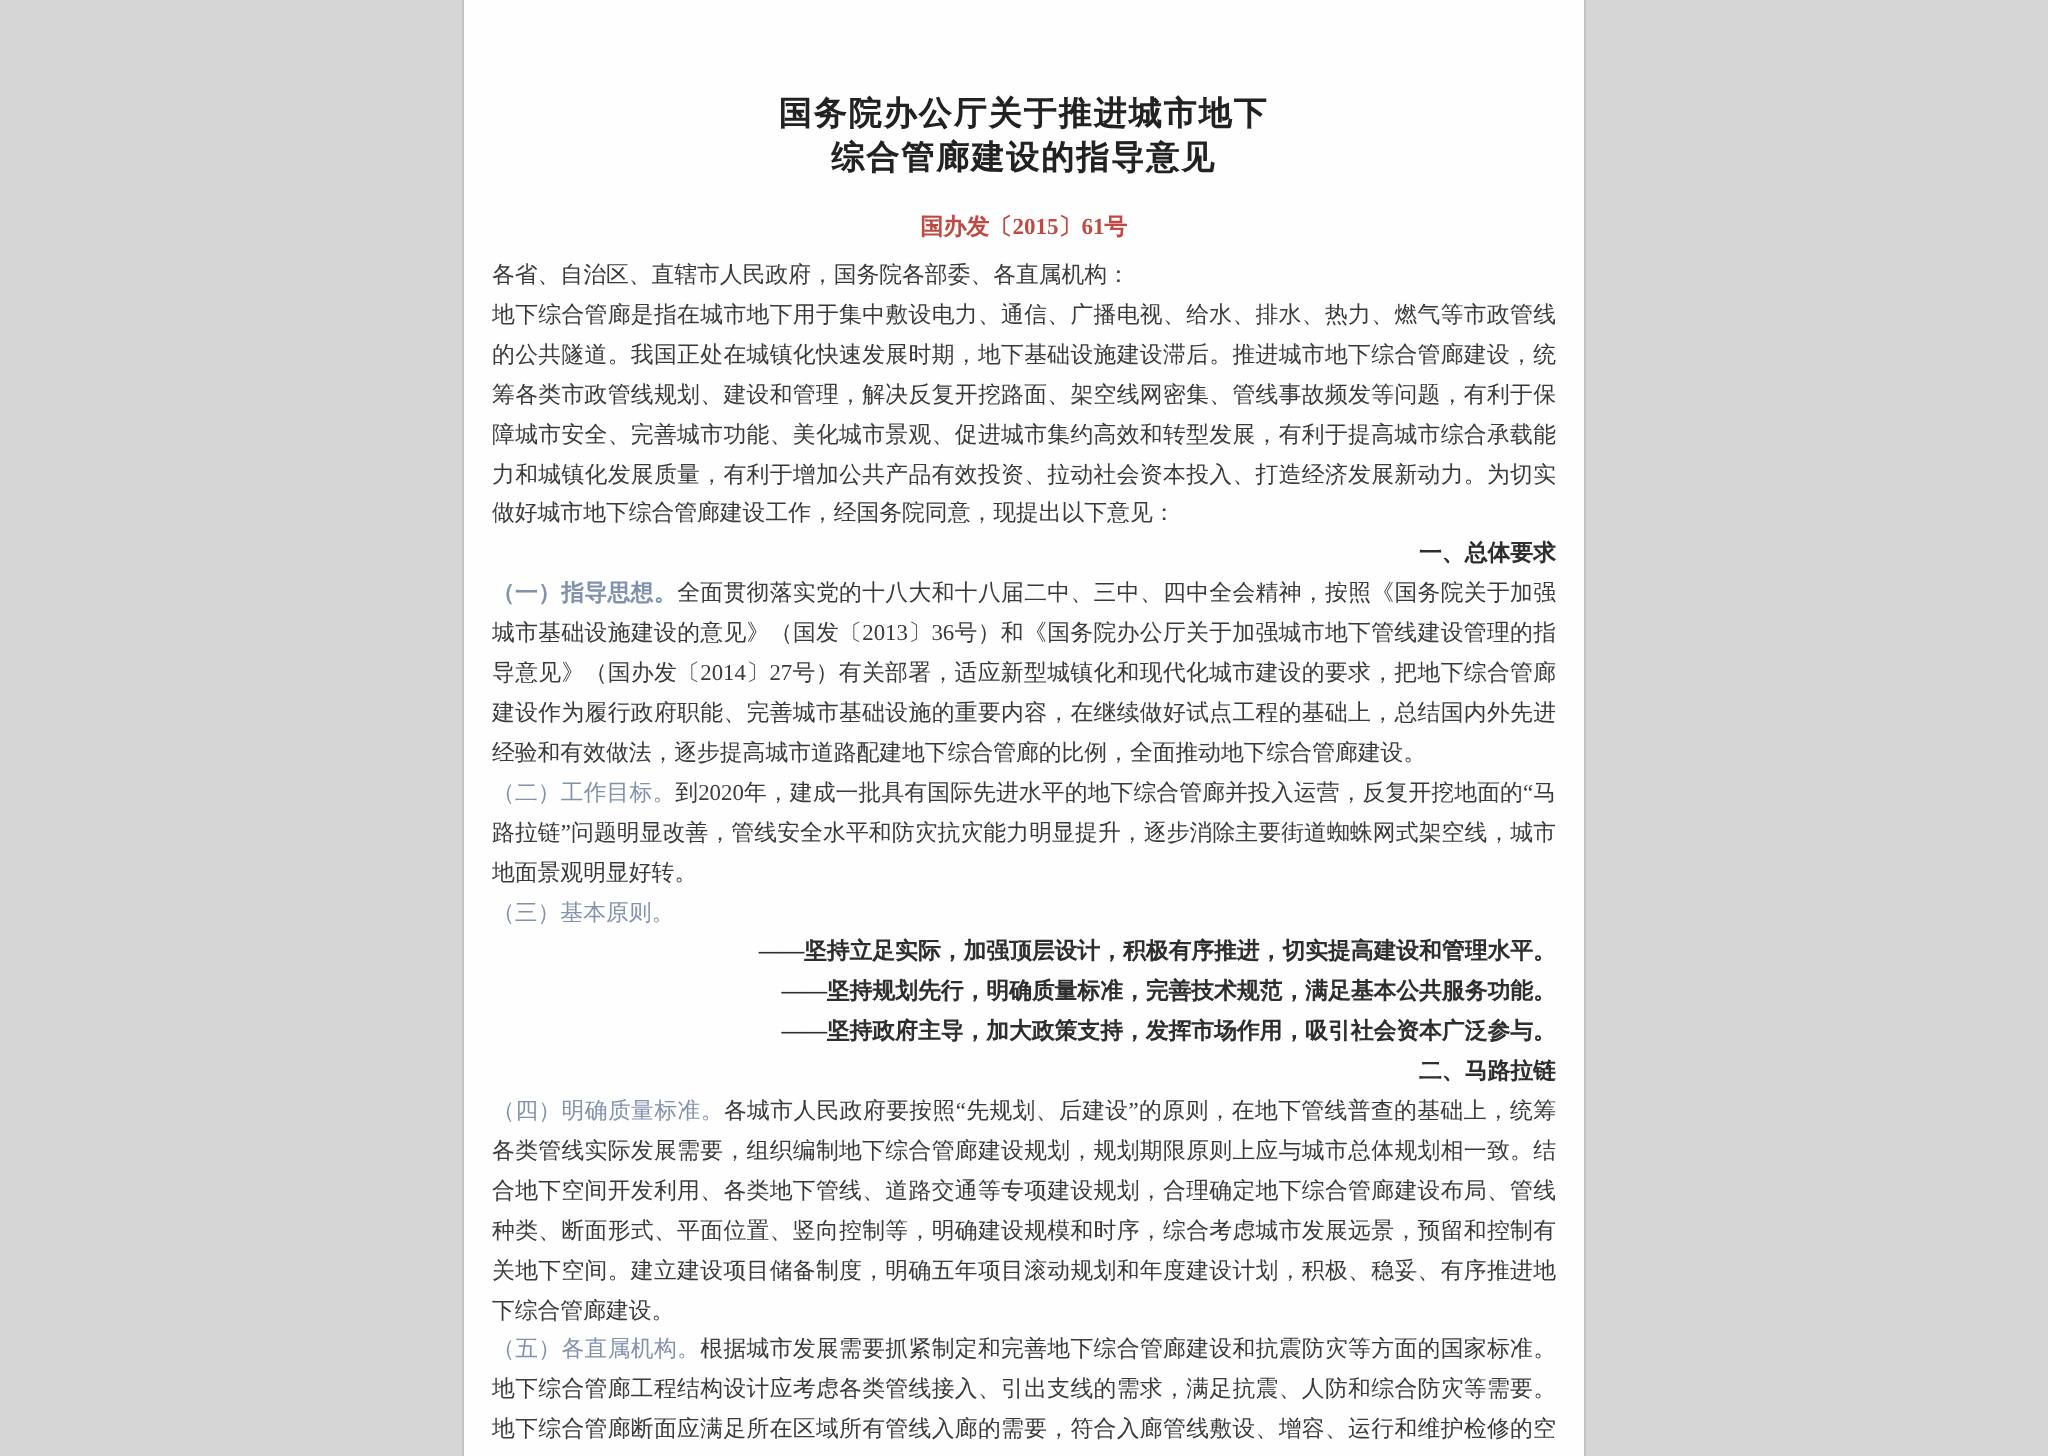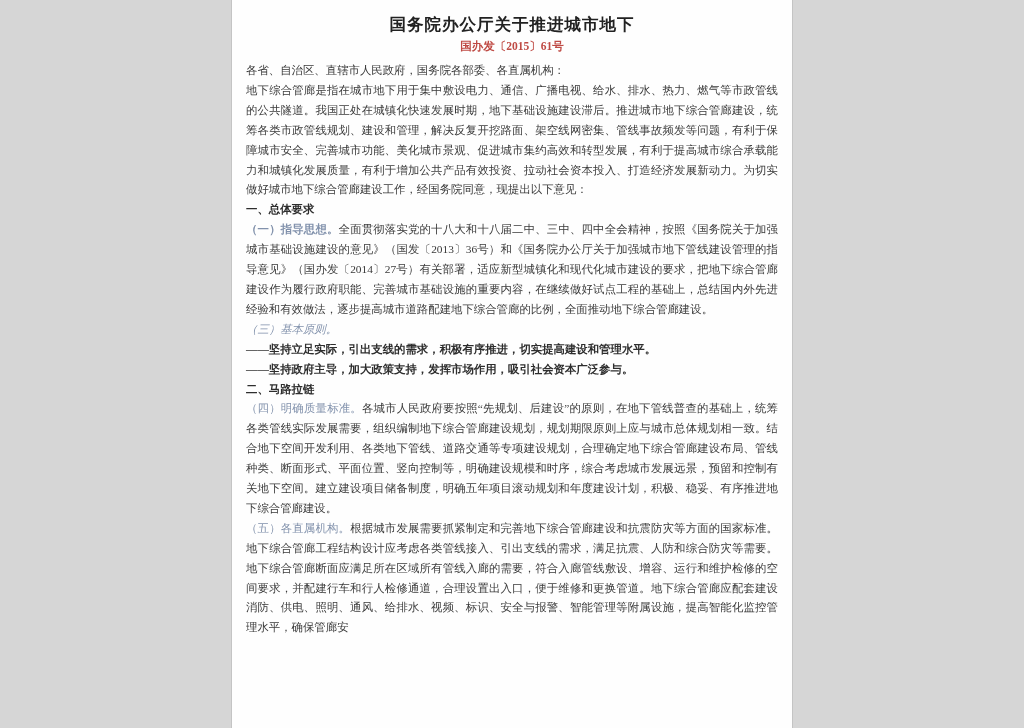--- a/index.html
+++ b/index.html
@@ -18,71 +18,74 @@
   .page {
     position: absolute;
     left: 231px;
     top: 0;
     width: 562px;
     height: 728px;
     background: #fefefe;
     border-left: 1px solid #c4c4c4;
     border-right: 1px solid #c4c4c4;
     box-sizing: border-box;
-    padding: 14px 14px 0 14px;
+    padding: 46px 14px 0 14px;
   }
   .doc-title {
     text-align: center;
     font-weight: bold;
     font-size: 16.5px;
     line-height: 22px;
     color: #222222;
     letter-spacing: 1px;
   }
   .doc-number {
     text-align: center;
     font-size: 11.5px;
     line-height: 16px;
-    margin-top: 2px;
+    margin-top: 16px;
     font-weight: bold;
   }
   .doc-body {
     margin-top: 7px;
     font-size: 11.4px;
     line-height: 19.9px;
     color: #3a3a3a;
     text-align: justify;
   }
   .doc-body p {
     margin: 0;
     padding: 0;
   }
   .doc-body p.heading,
   .doc-body p.dash {
     font-weight: bold;
     color: #2e2e2e;
-    text-align: left;
+    text-align: right;
   }
   .seg-label {  }
 </style>
 </head>
 <body>
 
 <div class="viewport" style="background: rgb(214, 214, 214);">
   <div class="page" style="background: rgb(254, 254, 254);">
     <div class="doc-title">
       <div>国务院办公厅关于推进城市地下</div>
+      <div>综合管廊建设的指导意见</div>
     </div>
     <div class="doc-number" style="color: rgb(191, 74, 68);">国办发〔2015〕61号</div>
     <div class="doc-body" id="doc-body" style="color: rgb(58, 58, 58);">
         <p class="body"><span>各省、自治区、直辖市人民政府，国务院各部委、各直属机构：</span></p>
         <p class="body"><span>地下综合管廊是指在城市地下用于集中敷设电力、通信、广播电视、给水、排水、热力、燃气等市政管线的公共隧道。我国正处在城镇化快速发展时期，地下基础设施建设滞后。推进城市地下综合管廊建设，统筹各类市政管线规划、建设和管理，解决反复开挖路面、架空线网密集、管线事故频发等问题，有利于保障城市安全、完善城市功能、美化城市景观、促进城市集约高效和转型发展，有利于提高城市综合承载能力和城镇化发展质量，有利于增加公共产品有效投资、拉动社会资本投入、打造经济发展新动力。为切实做好城市地下综合管廊建设工作，经国务院同意，现提出以下意见：</span></p>
         <p class="heading"><span>一、总体要求</span></p>
         <p class="body"><span class="seg-label" style="color: rgb(130, 146, 172); font-weight: bold;">（一）指导思想。</span><span>全面贯彻落实党的十八大和十八届二中、三中、四中全会精神，按照《国务院关于加强城市基础设施建设的意见》（国发〔2013〕36号）和《国务院办公厅关于加强城市地下管线建设管理的指导意见》（国办发〔2014〕27号）有关部署，适应新型城镇化和现代化城市建设的要求，把地下综合管廊建设作为履行政府职能、完善城市基础设施的重要内容，在继续做好试点工程的基础上，总结国内外先进经验和有效做法，逐步提高城市道路配建地下综合管廊的比例，全面推动地下综合管廊建设。</span></p>
-        <p class="body"><span class="seg-label" style="color: rgb(130, 146, 172); font-style: italic;">（三）基本原则。</span></p>
-        <p class="dash"><span>——坚持立足实际，引出支线的需求，积极有序推进，切实提高建设和管理水平。</span></p>
+        <p class="body"><span class="seg-label" style="color: rgb(130, 146, 172);">（二）工作目标。</span><span>到2020年，建成一批具有国际先进水平的地下综合管廊并投入运营，反复开挖地面的“马路拉链”问题明显改善，管线安全水平和防灾抗灾能力明显提升，逐步消除主要街道蜘蛛网式架空线，城市地面景观明显好转。</span></p>
+        <p class="body"><span class="seg-label" style="color: rgb(130, 146, 172);">（三）基本原则。</span></p>
+        <p class="dash"><span>——坚持立足实际，加强顶层设计，积极有序推进，切实提高建设和管理水平。</span></p>
+        <p class="dash"><span>——坚持规划先行，明确质量标准，完善技术规范，满足基本公共服务功能。</span></p>
         <p class="dash"><span>——坚持政府主导，加大政策支持，发挥市场作用，吸引社会资本广泛参与。</span></p>
         <p class="heading"><span>二、马路拉链</span></p>
         <p class="body"><span class="seg-label" style="color: rgb(130, 146, 172);">（四）明确质量标准。</span><span>各城市人民政府要按照“先规划、后建设”的原则，在地下管线普查的基础上，统筹各类管线实际发展需要，组织编制地下综合管廊建设规划，规划期限原则上应与城市总体规划相一致。结合地下空间开发利用、各类地下管线、道路交通等专项建设规划，合理确定地下综合管廊建设布局、管线种类、断面形式、平面位置、竖向控制等，明确建设规模和时序，综合考虑城市发展远景，预留和控制有关地下空间。建立建设项目储备制度，明确五年项目滚动规划和年度建设计划，积极、稳妥、有序推进地下综合管廊建设。</span></p>
         <p class="body"><span class="seg-label" style="color: rgb(130, 146, 172);">（五）各直属机构。</span><span>根据城市发展需要抓紧制定和完善地下综合管廊建设和抗震防灾等方面的国家标准。地下综合管廊工程结构设计应考虑各类管线接入、引出支线的需求，满足抗震、人防和综合防灾等需要。地下综合管廊断面应满足所在区域所有管线入廊的需要，符合入廊管线敷设、增容、运行和维护检修的空间要求，并配建行车和行人检修通道，合理设置出入口，便于维修和更换管道。地下综合管廊应配套建设消防、供电、照明、通风、给排水、视频、标识、安全与报警、智能管理等附属设施，提高智能化监控管理水平，确保管廊安</span></p>
       </div>
   </div>
 </div>
 
 </body></html>

